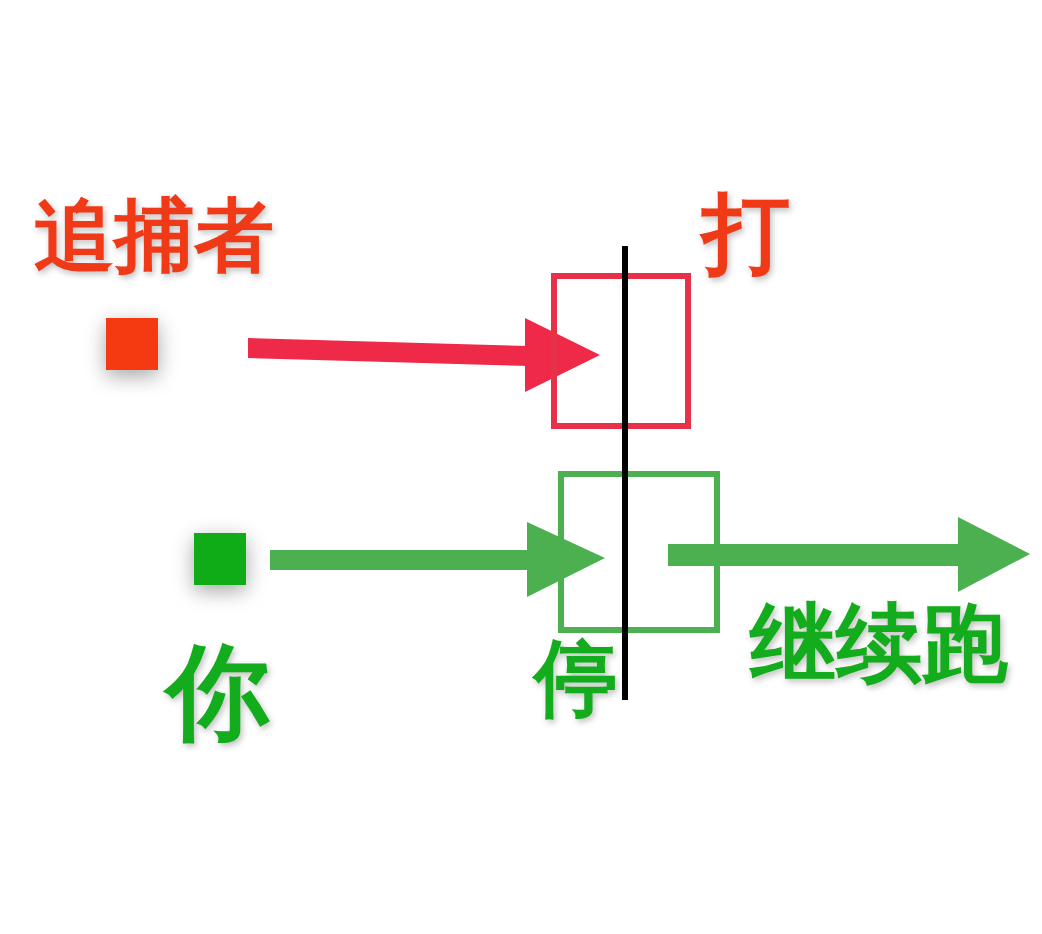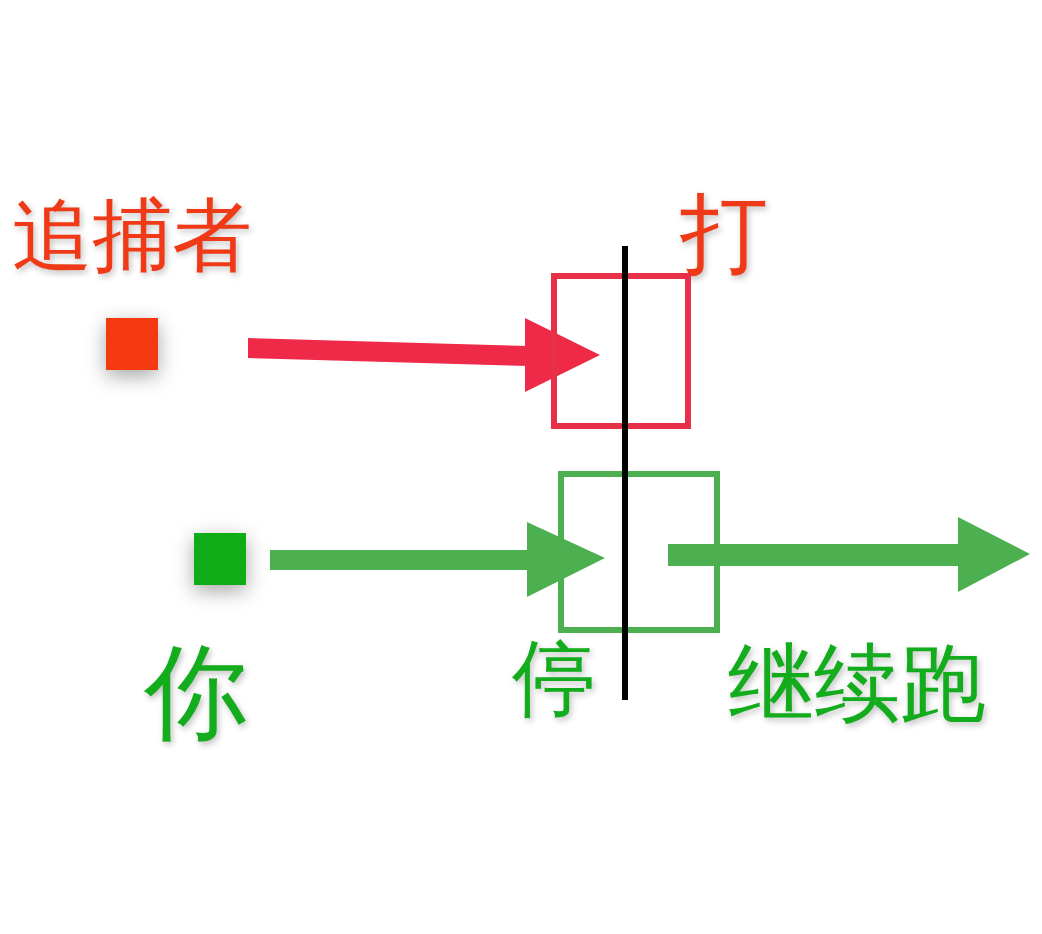--- a/index.html
+++ b/index.html
@@ -1,40 +1,40 @@
 <!DOCTYPE html>
 <html><head>
 <meta charset="utf-8">
 <style>
   html, body { margin:0; padding:0; background:#ffffff; }
   body { width:1042px; height:934px; position:relative; overflow:hidden;
          font-family:"DejaVu Sans", sans-serif; }
-  .label { position:absolute; font-weight:normal; line-height:1; white-space:nowrap;
-           text-shadow: 2px 3px 6px rgba(0,0,0,0.25); }
+  .label { position:absolute; font-weight:bold; line-height:1; white-space:nowrap;
+           text-shadow: 2px 3px 6px rgba(0,0,0,0.25); margin-left: 22px; }
   .red-text { color:#f03a17; }
   .green-text { color:#13ac1d; }
   .marker { position:absolute; filter: drop-shadow(0 6px 10px rgba(0,0,0,0.35)); }
   svg.diagram { position:absolute; left:0; top:0; }
 </style>
 </head>
 <body>
 
 <div class="label red-text" style="left:12px; top:196px; font-size:80px;">追捕者</div>
 
 <div class="label red-text" style="left:680px; top:190px; font-size:88px;">打</div>
 
 <div class="marker" style="left:106px; top:318px; width:52px; height:52px; background:#f53a12;"></div>
 
 <div class="marker" style="left:194px; top:533px; width:52px; height:52px; background:#0fac17;"></div>
 
 <div class="label green-text" style="left:144px; top:640px; font-size:104px;">你</div>
 
 <div class="label green-text" style="left:512px; top:636px; font-size:84px;">停</div>
 
-<div class="label green-text" style="left:728px; top:640px; font-size:86px;">继续跑</div>
+<div class="label green-text" style="left:728px; top:600px; font-size:86px;">继续跑</div>
 
 <svg class="diagram" width="1042" height="934" viewBox="0 0 1042 934">
 
   <g>
     <polygon points="248,338 530,346 530,366 248,358" fill="#ee2a48"></polygon>
     <polygon points="525,318 600,355 525,392" fill="#ee2a48"></polygon>
   </g>
 
   <rect x="554" y="276" width="134" height="150" fill="none" stroke="#e63149" stroke-width="6"></rect>
 

